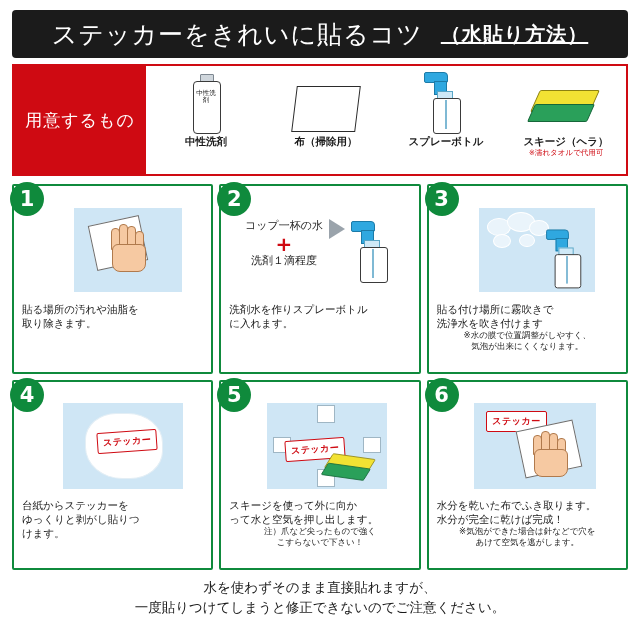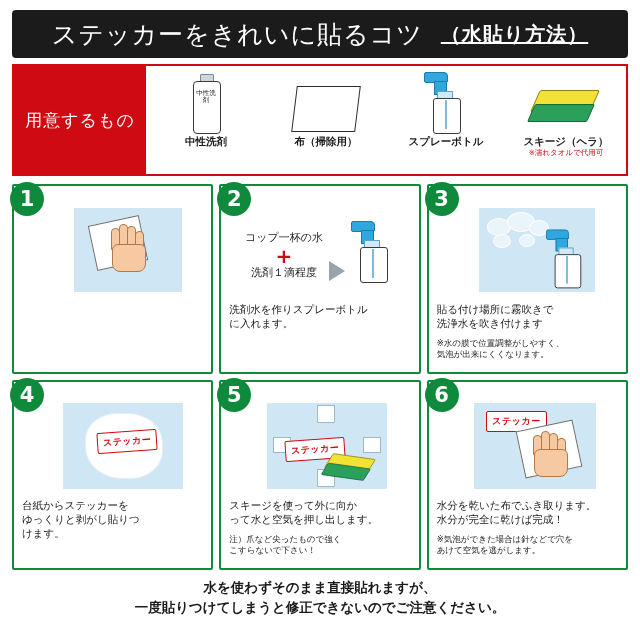--- a/index.html
+++ b/index.html
@@ -69,56 +69,56 @@
   .step{border:2.5px solid #0f8a3c;border-radius:2px;position:relative;padding:6px 8px 4px 8px;box-sizing:border-box;}
   .num{
     position:absolute;top:-4px;left:-4px;
     width:34px;height:34px;border-radius:50%;
     background:#0f8a3c;color:#fff;
     display:flex;align-items:center;justify-content:center;
     font-size:21px;font-weight:bold;
   }
   .step-art{height:104px;display:flex;align-items:center;justify-content:center;margin-top:6px;}
   .step-text{font-size:10.5px;line-height:1.35;}
-  .step-note{font-size:8.5px;line-height:1.3;color:#222;margin-top:8px;}
+  .step-note{font-size:8.5px;line-height:1.3;color:#222;margin-top:0;text-align:center;}
 
   .pane{background:#cfe6f5;position:relative;}
   .pane.s1{width:108px;height:84px;margin-left:30px;}
   .pane.s3{width:116px;height:84px;margin-left:20px;}
   .pane.s4{width:120px;height:86px;margin-left:20px;}
   .pane.s5{width:120px;height:86px;margin-left:14px;}
   .pane.s6{width:122px;height:86px;margin-left:16px;}
 
   
   .hand{position:absolute;width:40px;height:44px;}
   .hand .palm{position:absolute;bottom:0;left:4px;width:32px;height:26px;background:#f6c9a2;border:1.2px solid #b07a4d;border-radius:6px 6px 8px 8px;}
   .hand .f{position:absolute;bottom:22px;width:7px;height:18px;background:#f6c9a2;border:1.2px solid #b07a4d;border-radius:4px 4px 0 0;}
   .cloth-sq{position:absolute;background:#ffffff;border:1.2px solid #6f6f6f;transform:rotate(-12deg);}
 
   
-  .mix{display:flex;align-items:flex-end;gap:6px;}
+  .mix{display:flex;align-items:flex-start;gap:6px;}
   .mix-text{font-size:11px;line-height:1.35;text-align:center;}
   .plus{color:#cf0a12;font-size:20px;font-weight:bold;line-height:1;text-align:center;}
   .arrow{width:0;height:0;border-top:10px solid transparent;border-bottom:10px solid transparent;border-left:16px solid #9aa3ab;}
 
   
   .mist{position:absolute;width:9px;height:9px;border-radius:50%;background:#eaf4fb;border:1px solid #ffffff;}
 
   
   .sticker{
     background:#ffffff;border:1.6px solid #cf0a12;border-radius:2px;
     color:#cf0a12;font-size:9px;font-weight:bold;padding:3px 5px;
     letter-spacing:.5px;transform:rotate(-4deg);
   }
   .sticker.flat{transform:none;}
   .wh-arrow{position:absolute;background:#ffffff;border:1.2px solid #9fb6c4;}
 
   
   .footer{margin-top:7px;text-align:center;}
-  .footer div{font-size:13.5px;font-weight:bold;line-height:1.5;}
+  .footer div{font-size:13.5px;font-weight:normal;line-height:1.5;}
 </style>
 </head>
 <body>
 
 <div class="page">
 
   <div class="title-bar">
     <span class="title-main">ステッカーをきれいに貼るコツ</span>
     <span class="title-sub">（水貼り方法）</span>
   </div>
@@ -182,20 +182,22 @@
           <div class="cloth-sq" style="left:18px;top:12px;width:50px;height:44px;"></div>
           <div class="hand" style="left:34px;top:20px;">
             <div class="f" style="left:3px;height:20px;"></div>
             <div class="f" style="left:11px;height:24px;"></div>
             <div class="f" style="left:19px;height:22px;"></div>
             <div class="f" style="left:27px;height:17px;"></div>
             <div class="palm"></div>
           </div>
         </div>
       </div>
+      <div class="step-text" style="white-space:pre-line">貼る場所の汚れや油脂を
+取り除きます。</div>
     </div>
 
     <div class="step">
       <div class="num">2</div>
       <div class="step-art">
         <div class="mix">
           <div>
             <div class="mix-text">コップ一杯の水</div>
             <div class="plus">+</div>
             <div class="mix-text">洗剤１滴程度</div>

